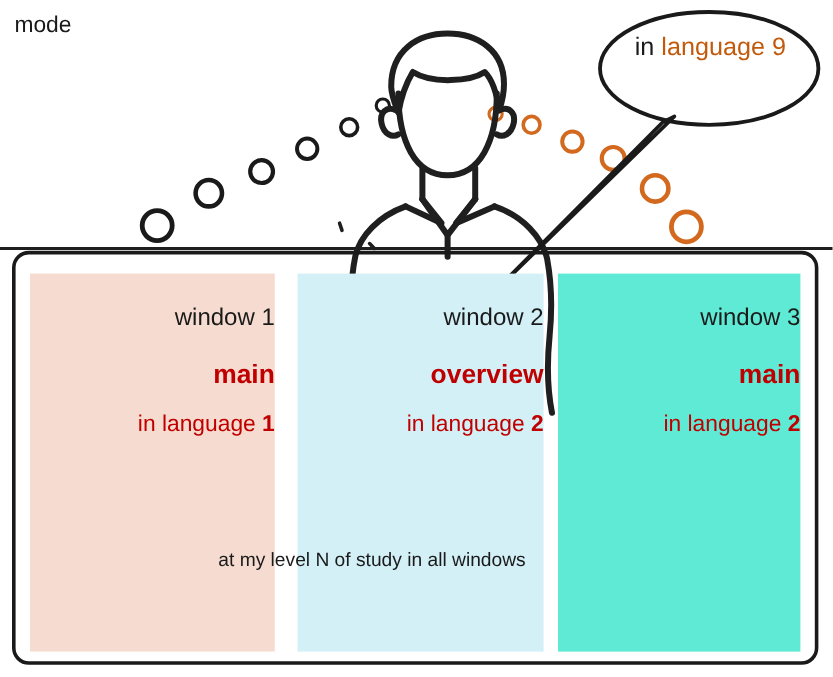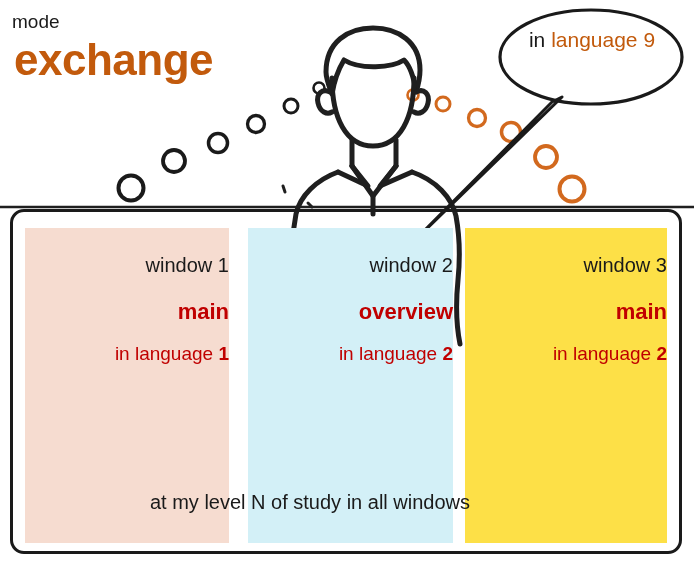--- a/index.html
+++ b/index.html
@@ -77,21 +77,21 @@
     background: transparent;
   }
 
   .panel {
     position: absolute;
     top: 228px;
     height: 315px;
   }
   #panel-1 { left: 25px;  width: 204px; background: #f6dcd0; }
   #panel-2 { left: 248px; width: 197px; background: #d3f0f7; padding-left: 8px; }
-  #panel-3 { left: 465px; width: 202px; background: #fde047; }
+  #panel-3 { left: 465px; width: 202px; background: #5eead4; }
 
   .panel-inner {
     position: absolute;
     left: 0;
     top: 0;
     width: 100%;
     text-align: right;
   }
   .panel-title {
     margin-top: 27px;
@@ -111,35 +111,34 @@
     margin-top: 21px;
     font-size: 19px;
     color: #c00000;
     line-height: 1;
   }
   .panel-lang b { font-weight: bold; }
 
   #footer-note {
     position: absolute;
     left: 0;
-    top: 492px;
+    top: 460px;
     width: 620px;
     text-align: center;
-    font-size: 20px;
+    font-size: 16px;
     color: #1a1a1a;
     line-height: 1;
   }
 </style>
 </head>
 <body>
 
 <div id="stage">
 
   <div id="mode-label">mode</div>
-  <div id="mode-value">exchange</div>
 
   <svg id="artwork" viewBox="0 0 694 564" width="694" height="564" xmlns="http://www.w3.org/2000/svg">
 
     <g fill="none" stroke="#1a1a1a">
       <circle cx="131" cy="188" r="12.5" stroke-width="4"></circle>
       <circle cx="174" cy="161" r="11" stroke-width="3.8"></circle>
       <circle cx="218" cy="143" r="9.5" stroke-width="3.5"></circle>
       <circle cx="256" cy="124" r="8.5" stroke-width="3.3"></circle>
       <circle cx="291" cy="106" r="7" stroke-width="3"></circle>
       <circle cx="319" cy="88" r="5.5" stroke-width="2.6"></circle>

